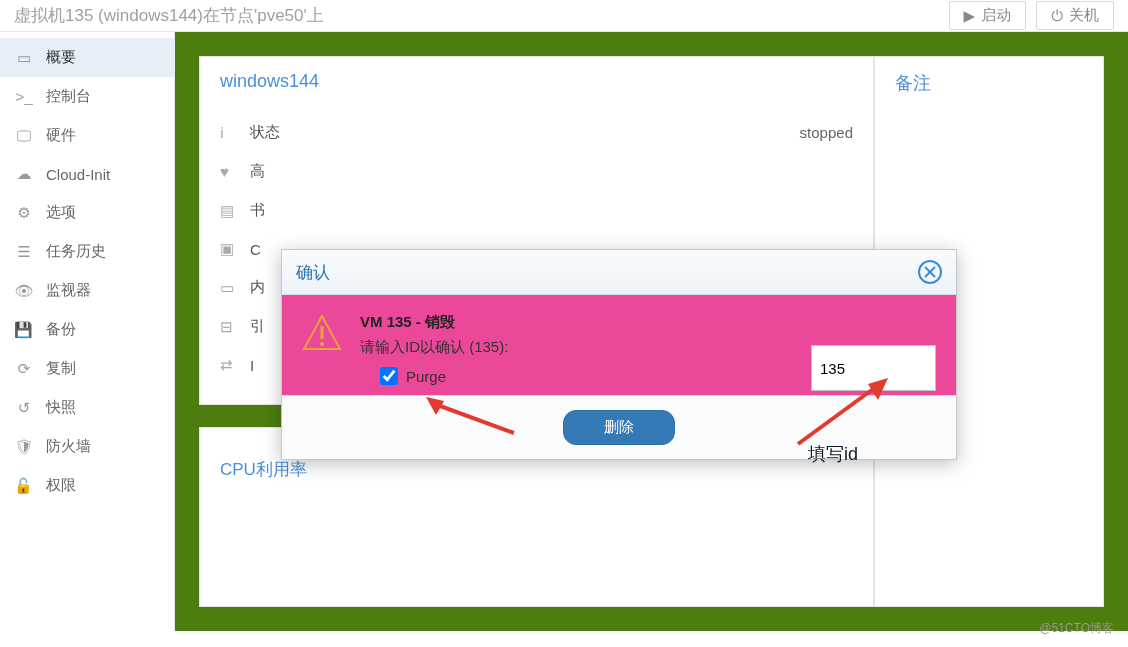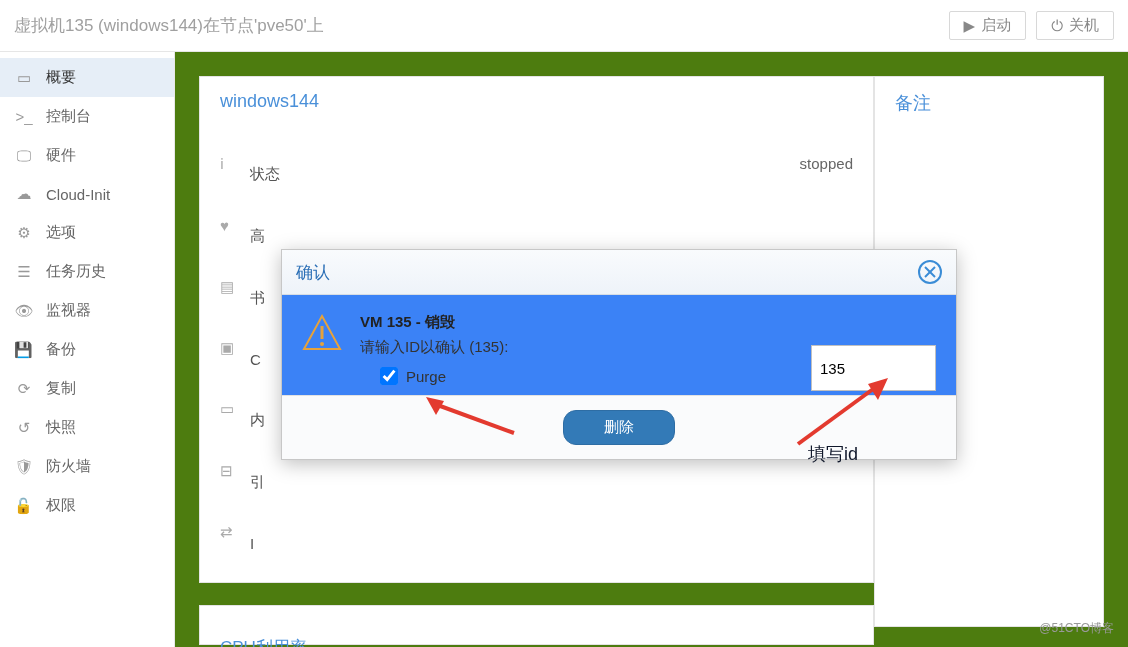--- a/index.html
+++ b/index.html
@@ -1,42 +1,42 @@
 <!DOCTYPE html>
 <html><head>
 <meta charset="utf-8">
 <style>
   * { box-sizing: border-box; margin: 0; padding: 0; }
   html, body { width: 1128px; height: 647px; overflow: hidden; font-family: "Helvetica Neue", Arial, sans-serif; font-size: 15px; color: #444; background:#fff; }
   body { position: relative; }
 
-  .titlebar { height: 52px; border-bottom: 1px solid #e6e6e6; display: flex; align-items: center; padding: 0 14px; }
+  .titlebar { height: 32px; border-bottom: 1px solid #e6e6e6; display: flex; align-items: center; padding: 0 14px; }
   .titlebar .title { color: #a0a0a0; font-size: 17px; }
   .titlebar .actions { margin-left: auto; display: flex; gap: 10px; }
   .titlebar .btn { border: 1px solid #d8d8d8; background:#fff; color:#888; padding: 4px 14px; border-radius: 2px; display:flex; align-items:center; gap:6px; cursor:pointer; }
 
   .main { display: flex; height: calc(647px - 48px); }
   .sidebar { width: 175px; background: #fff; border-right: 1px solid #e8e8e8; padding-top: 6px; }
   .sidebar .item { display:flex; align-items:center; gap:12px; padding: 10px 14px; color:#666; cursor:pointer; font-size:15px; }
   .sidebar .item .icon { width:20px; color:#999; display:flex; align-items:center; justify-content:center; }
   .sidebar .item.active { background:#e6eef7; color:#333; }
 
   .content { flex:1; padding: 24px; background:#4d7c0f; display:flex; }
   .panel { background:#fff; border:1px solid #e4e4e4; flex:1; }
   .panel.side { max-width:230px; flex:0 0 230px; }
   .panel .p-head { padding: 14px 20px; color:#4a90d9; font-size:18px; }
   .panel .p-body { padding: 6px 20px 20px 20px;}
   .panel .row { display:flex; align-items:center; padding:10px 0; color:#555;}
   .panel .row .ricon { width:30px; color:#aaa;}
-  .panel .row .rlabel { flex:1;margin-top:23px;}
+  .panel .row .rlabel { flex:1;}
   .panel .row .rval { color:#666;}
   .util-head { color:#4a90d9; padding:30px 20px 0 20px; font-size:17px;}
 
   .modal-mask { position:absolute; left:0; top:0; right:0; bottom:0; pointer-events:none;}
-  .modal { position:absolute; left:281px; top:249px; width:676px; background:#3b82f6; border:1px solid #c7c7c7; box-shadow:0 4px 18px rgba(0,0,0,0.25); pointer-events:auto;}
+  .modal { position:absolute; left:281px; top:249px; width:676px; background:#ec4899; border:1px solid #c7c7c7; box-shadow:0 4px 18px rgba(0,0,0,0.25); pointer-events:auto;}
   .modal .m-head { background:linear-gradient(#f9fbfd,#eef3f9); border-bottom:1px solid #d7dde4; padding:10px 14px; display:flex; align-items:center;}
   .modal .m-title { color:#2b6fb6; font-size:17px;}
   .modal .m-close { margin-left:auto; width:24px; height:24px; border:2px solid #3a8cd6; border-radius:50%; color:#3a8cd6; display:flex; align-items:center; justify-content:center; cursor:pointer; font-weight:bold;}
   .modal .m-body { padding:18px 20px 8px 20px; display:flex; gap:18px; position:relative;}
   .modal .warn-ico { width:40px; flex:0 0 40px;}
   .modal .m-text { flex:1;}
   .modal .m-text .line1{ font-weight:600; color:#222; margin-bottom:6px;}
   .modal .m-text .line2{ color:#333; }
   .modal .id-input { position:absolute; right:20px; top:50px; width:125px; height:46px; border:1px solid #c0c0c0; padding:4px 8px; font-size:15px;}
   .modal .purge-row { padding:2px 22px 10px 78px; display:flex; align-items:center; gap:8px; color:#333; font-size:15px;margin-left:20px;}

